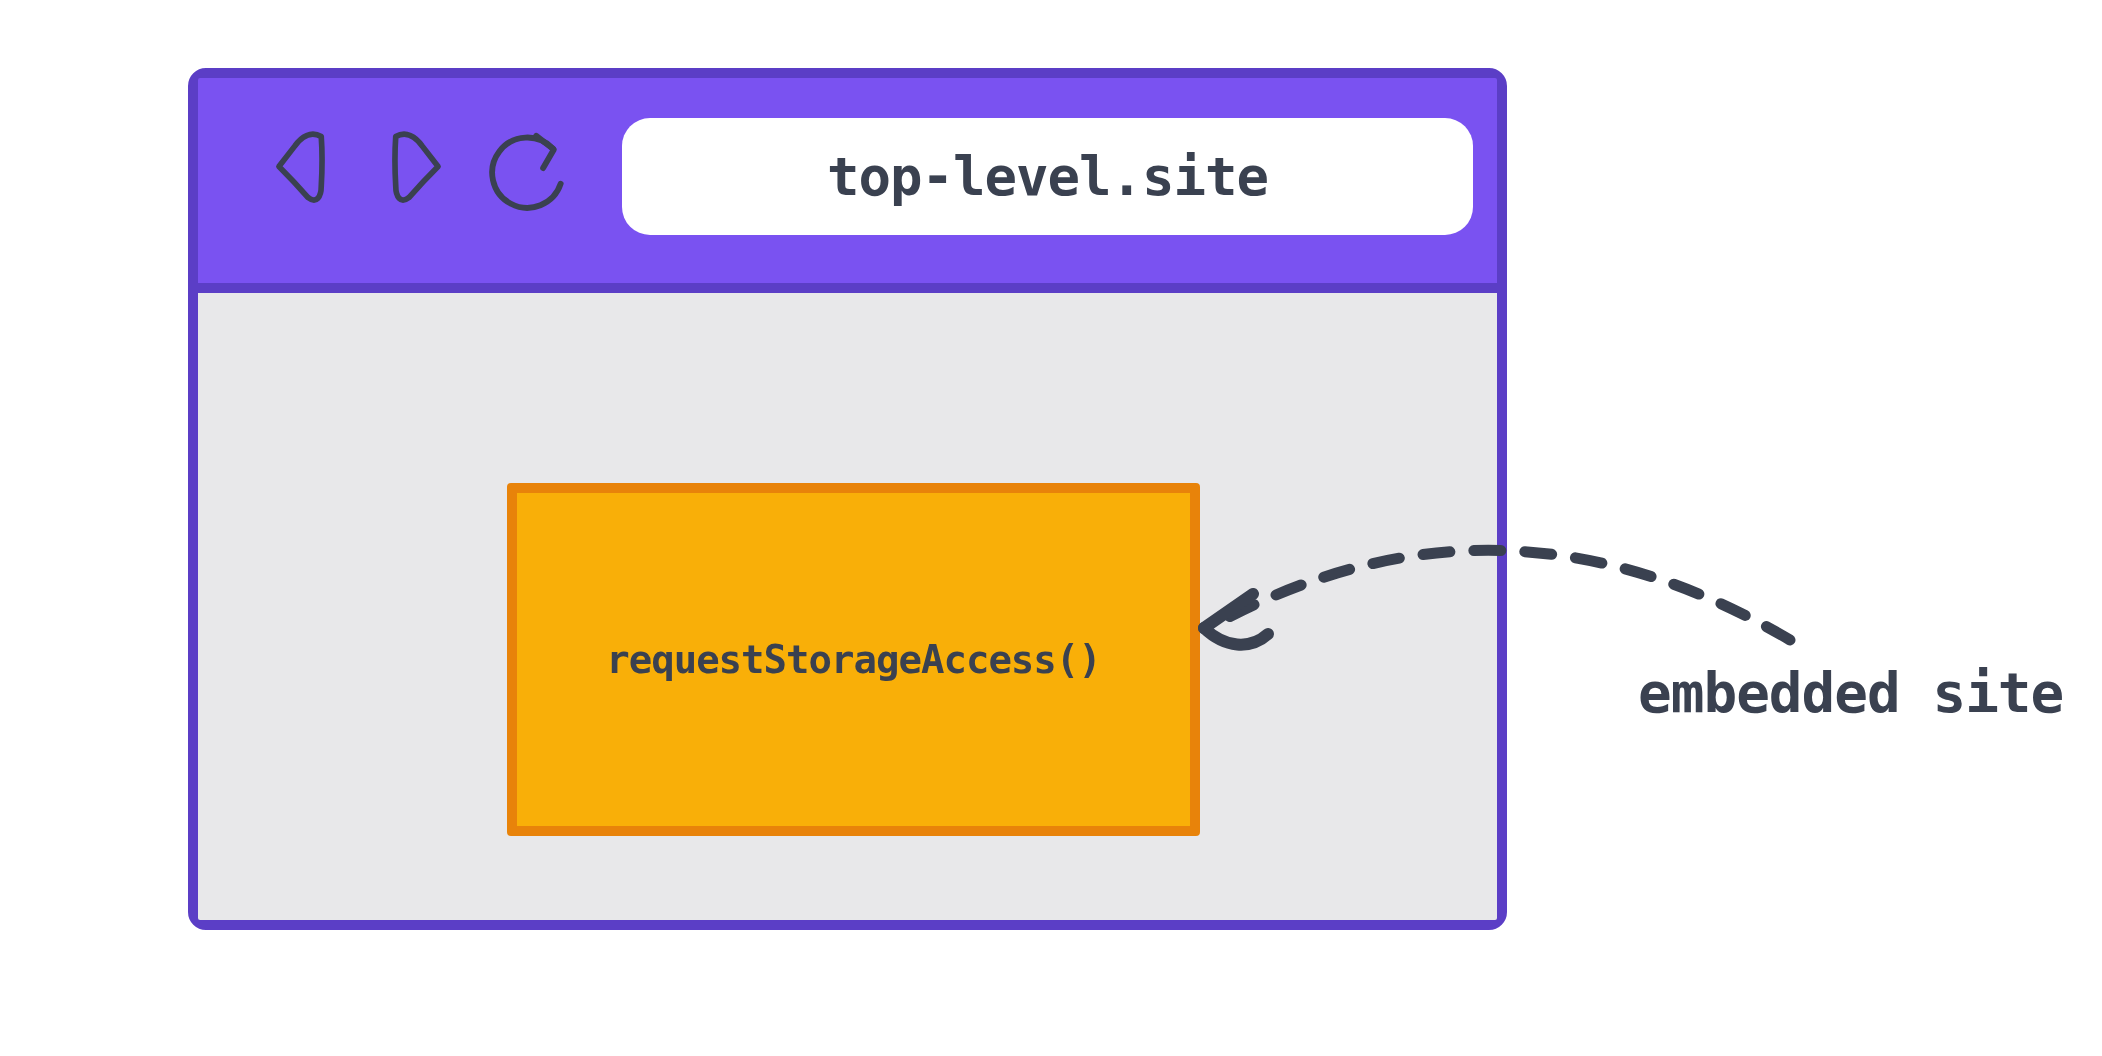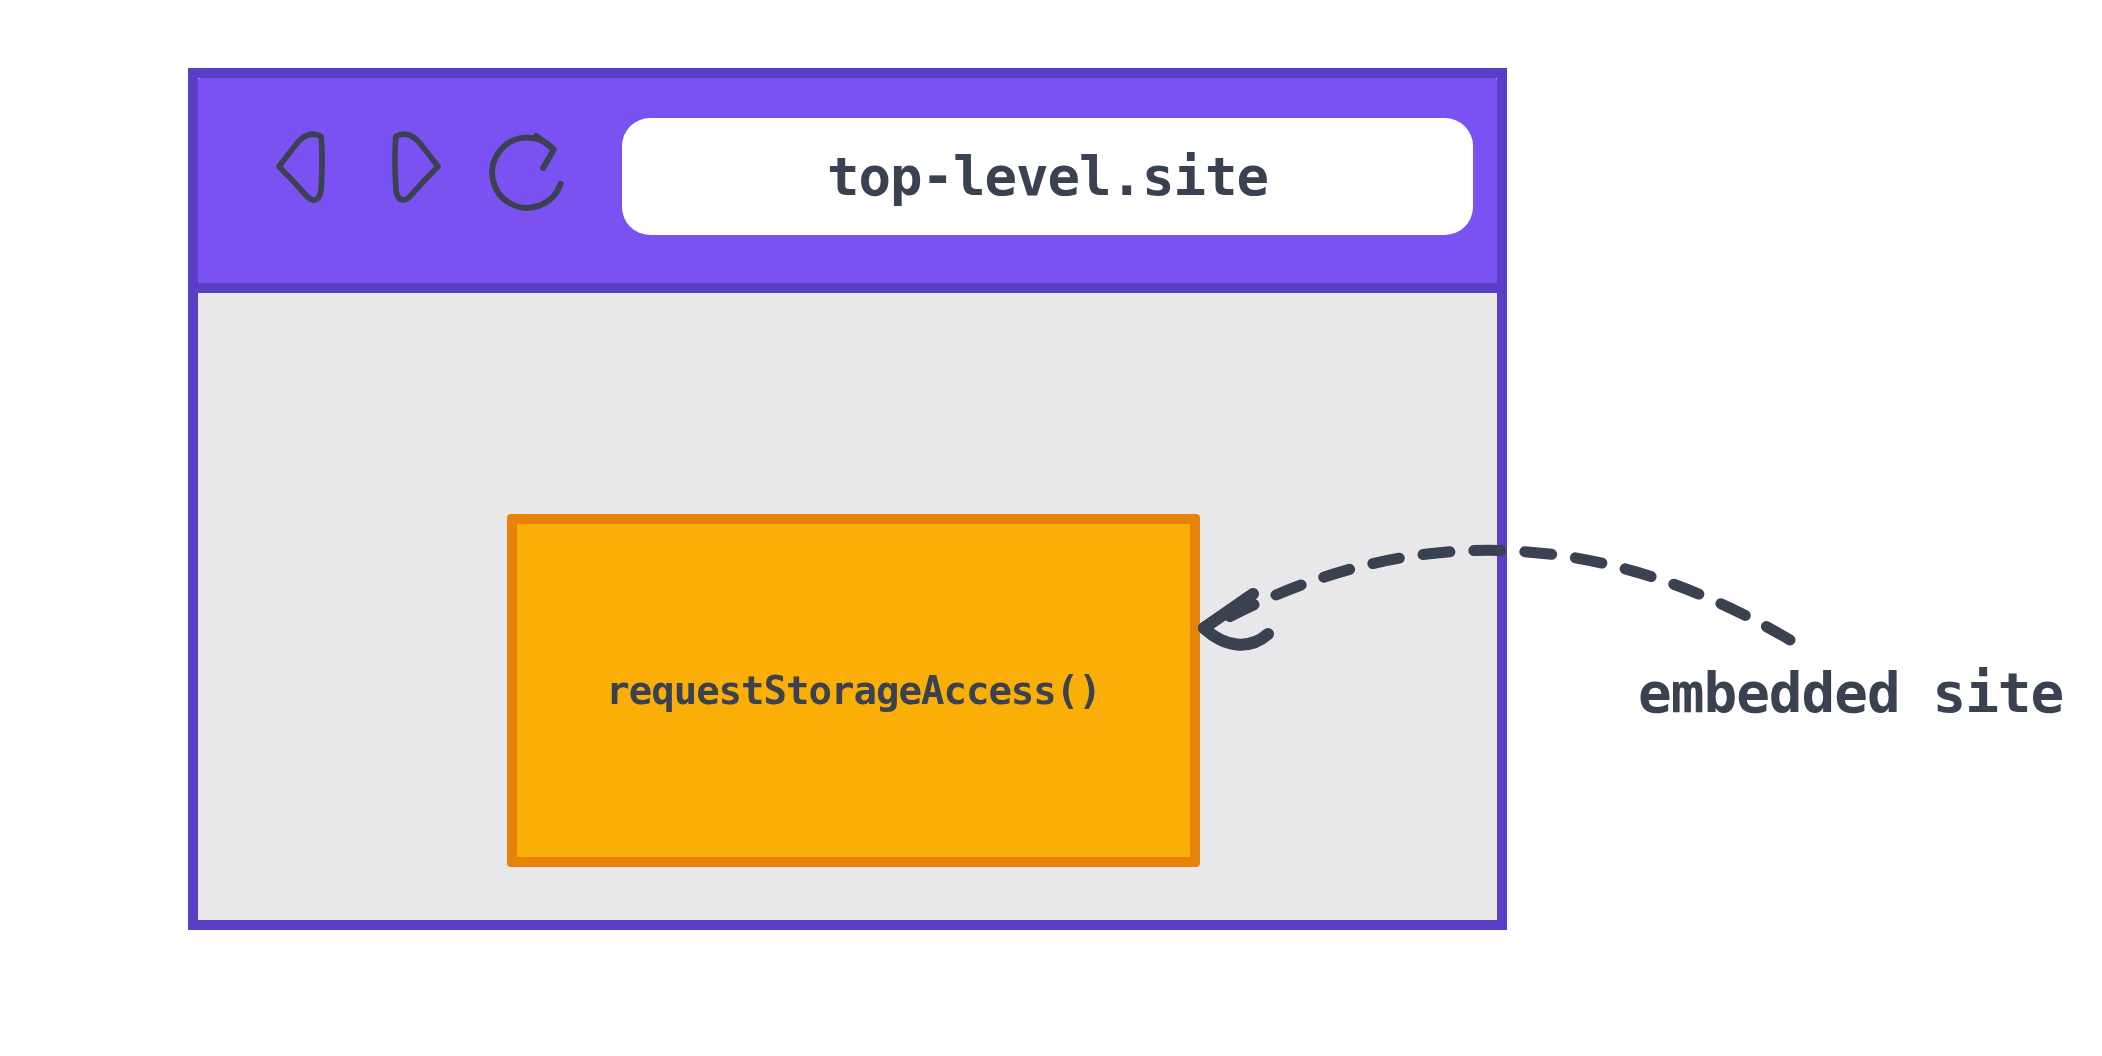--- a/index.html
+++ b/index.html
@@ -19,23 +19,23 @@
     font-family:"DejaVu Sans Mono","Liberation Mono",monospace;
     position:relative;
     overflow:hidden;
   }
   .canvas{position:absolute;left:0;top:0;width:2102px;height:1056px;}
 
   
   .window{
     position:absolute;left:188px;top:68px;width:1319px;height:862px;
     border:10px solid var(--window-border);
-    border-radius:0;
+    border-radius:18px;
     background:var(--content-bg);
-    display:flex;flex-direction:column;gap:31px;
+    display:flex;flex-direction:column;
   }
   .toolbar{
     position:relative;
     height:215px;flex:0 0 215px;
     background:var(--toolbar);
     border-bottom:10px solid var(--window-border);
     border-radius:2px 2px 0 0;
   }
   .nav-icon{position:absolute;display:block;}
   .nav-icon svg{display:block;width:100%;height:100%;}

